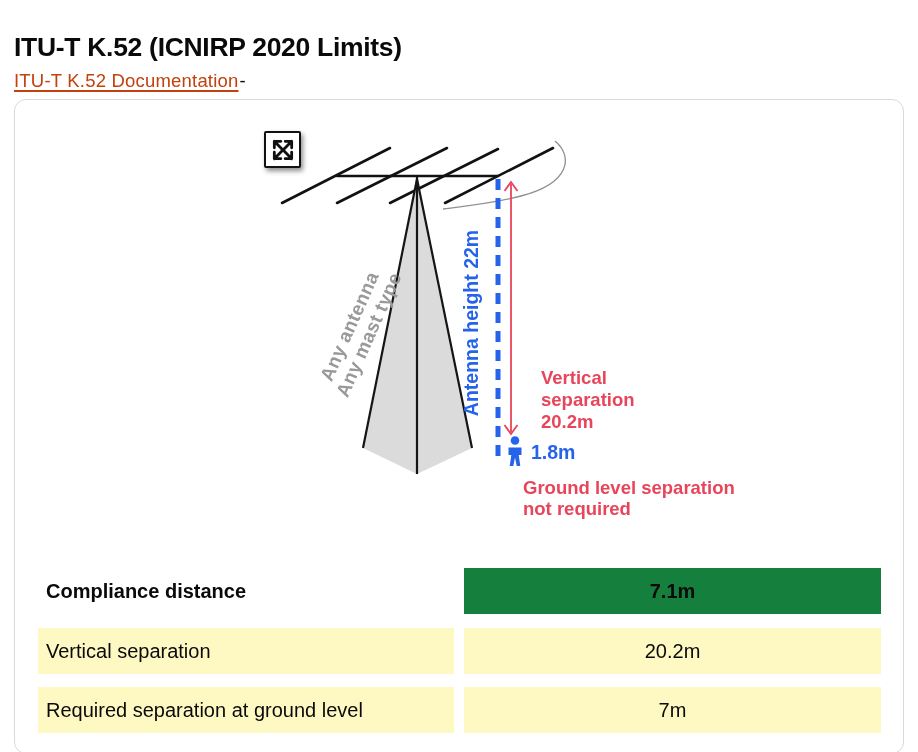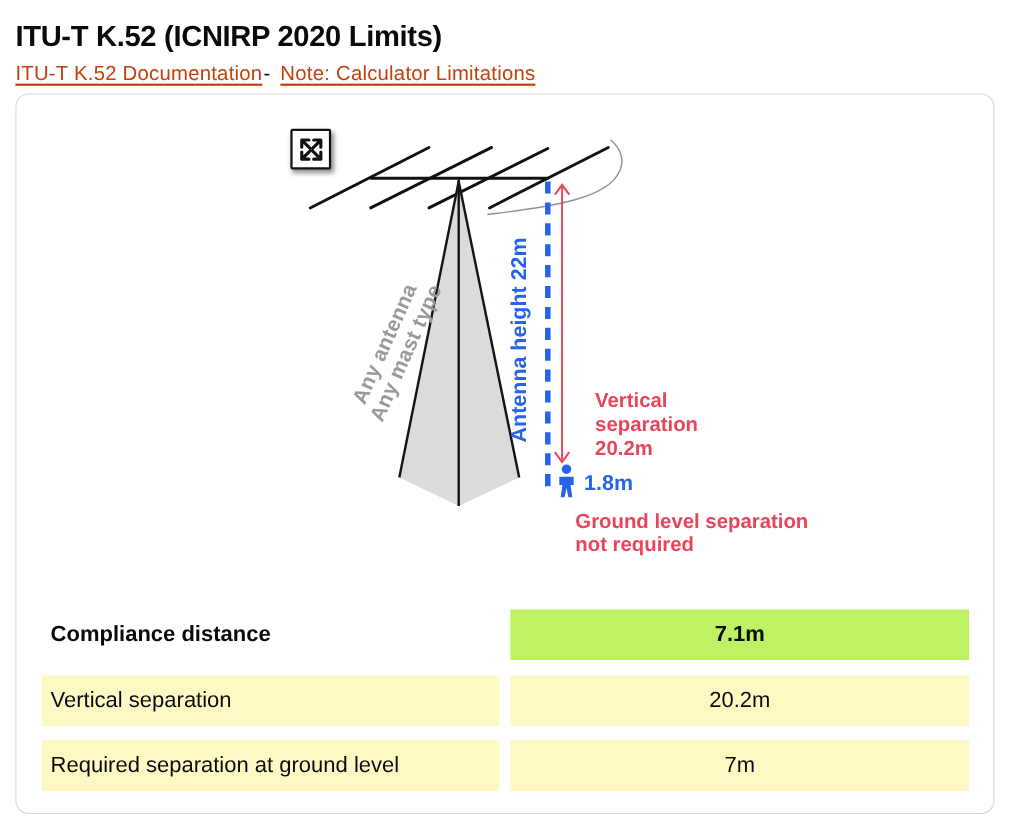--- a/index.html
+++ b/index.html
@@ -2,21 +2,21 @@
 <html><head>
 <meta charset="utf-8">
 <style>
   * { margin:0; padding:0; box-sizing:border-box; }
   html,body { width:918px; height:752px; background:#ffffff; overflow:hidden;
               font-family:"Liberation Sans", sans-serif; color:#0a0a0a; }
 
   .page { position:relative; width:918px; height:752px; }
 
   
-  .header { padding:18px 14px 0 14px; }
+  .header { padding:32px 14px 0 14px; }
   .title { font-size:26.5px; font-weight:bold; letter-spacing:-0.3px; line-height:1.15; }
   .links { margin-top:8px; font-size:18.5px; letter-spacing:0.2px; display:flex; align-items:baseline; }
   .links a { color:#c2410c; text-decoration:underline; text-underline-offset:3px;
              text-decoration-thickness:1.5px; cursor:pointer; }
   .links .sep { margin:0 9px 0 1px; }
 
   
   .card { margin:7px 14px 0 14px; width:890px; height:655px; background:#fff;
           border:1px solid #d9d9d9; border-radius:12px; position:relative; }
 
@@ -33,37 +33,36 @@
   .result-row { display:flex; margin:0 22px 0 23px; height:46px; }
   .result-row + .result-row { margin-top:13px; }
   .row1 { margin-top:0;justify-content:center; }
   .row2 { margin-top:14px !important; }
   .cell-label { width:416px; display:flex; align-items:center; padding-left:8px;
                 font-size:20px; }
   .cell-gap { width:10px; }
   .cell-value { flex:1; display:flex; align-items:center; justify-content:center;
                 font-size:20px; }
   .bold { font-weight:bold; }
-  .bg-blue  { background:#bef264; }
+  .bg-blue  { background:#15803d; }
   .bg-green { background:#fef9c3; }
 
   
   text { font-family:"Liberation Sans", sans-serif; }
 </style>
 </head>
 <body>
 
 <div class="page">
 
   <div class="header">
     <div class="title">ITU-T K.52 (ICNIRP 2020 Limits)</div>
     <div class="links">
       <a>ITU-T K.52 Documentation</a>
       <span class="sep">-</span>
-      <a>Note: Calculator Limitations</a>
     </div>
   </div>
 
   <div class="card">
 
     <div class="diagram">
 
       <svg class="scene" width="888" height="468" viewBox="0 0 888 468">
 
         <line x1="322" y1="76" x2="483" y2="76" stroke="#111" stroke-width="2.6" stroke-linecap="round"></line>

